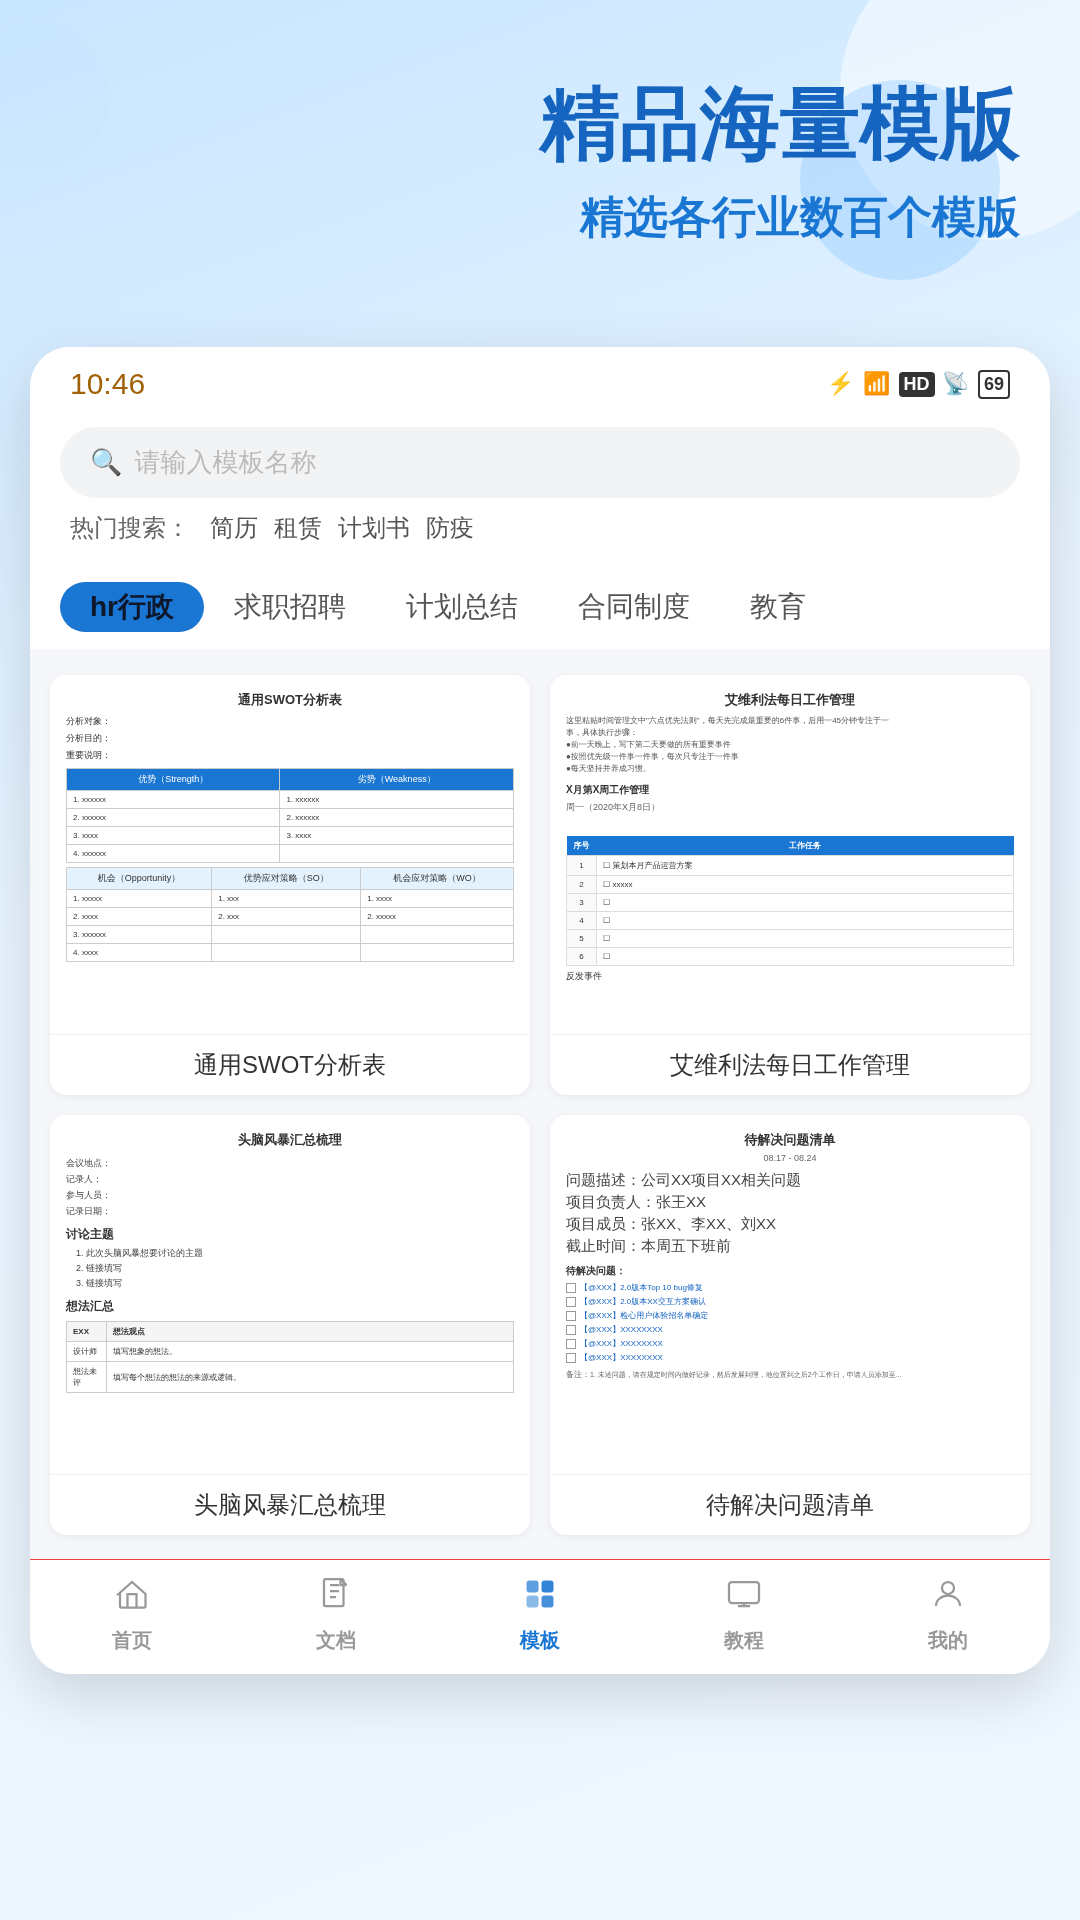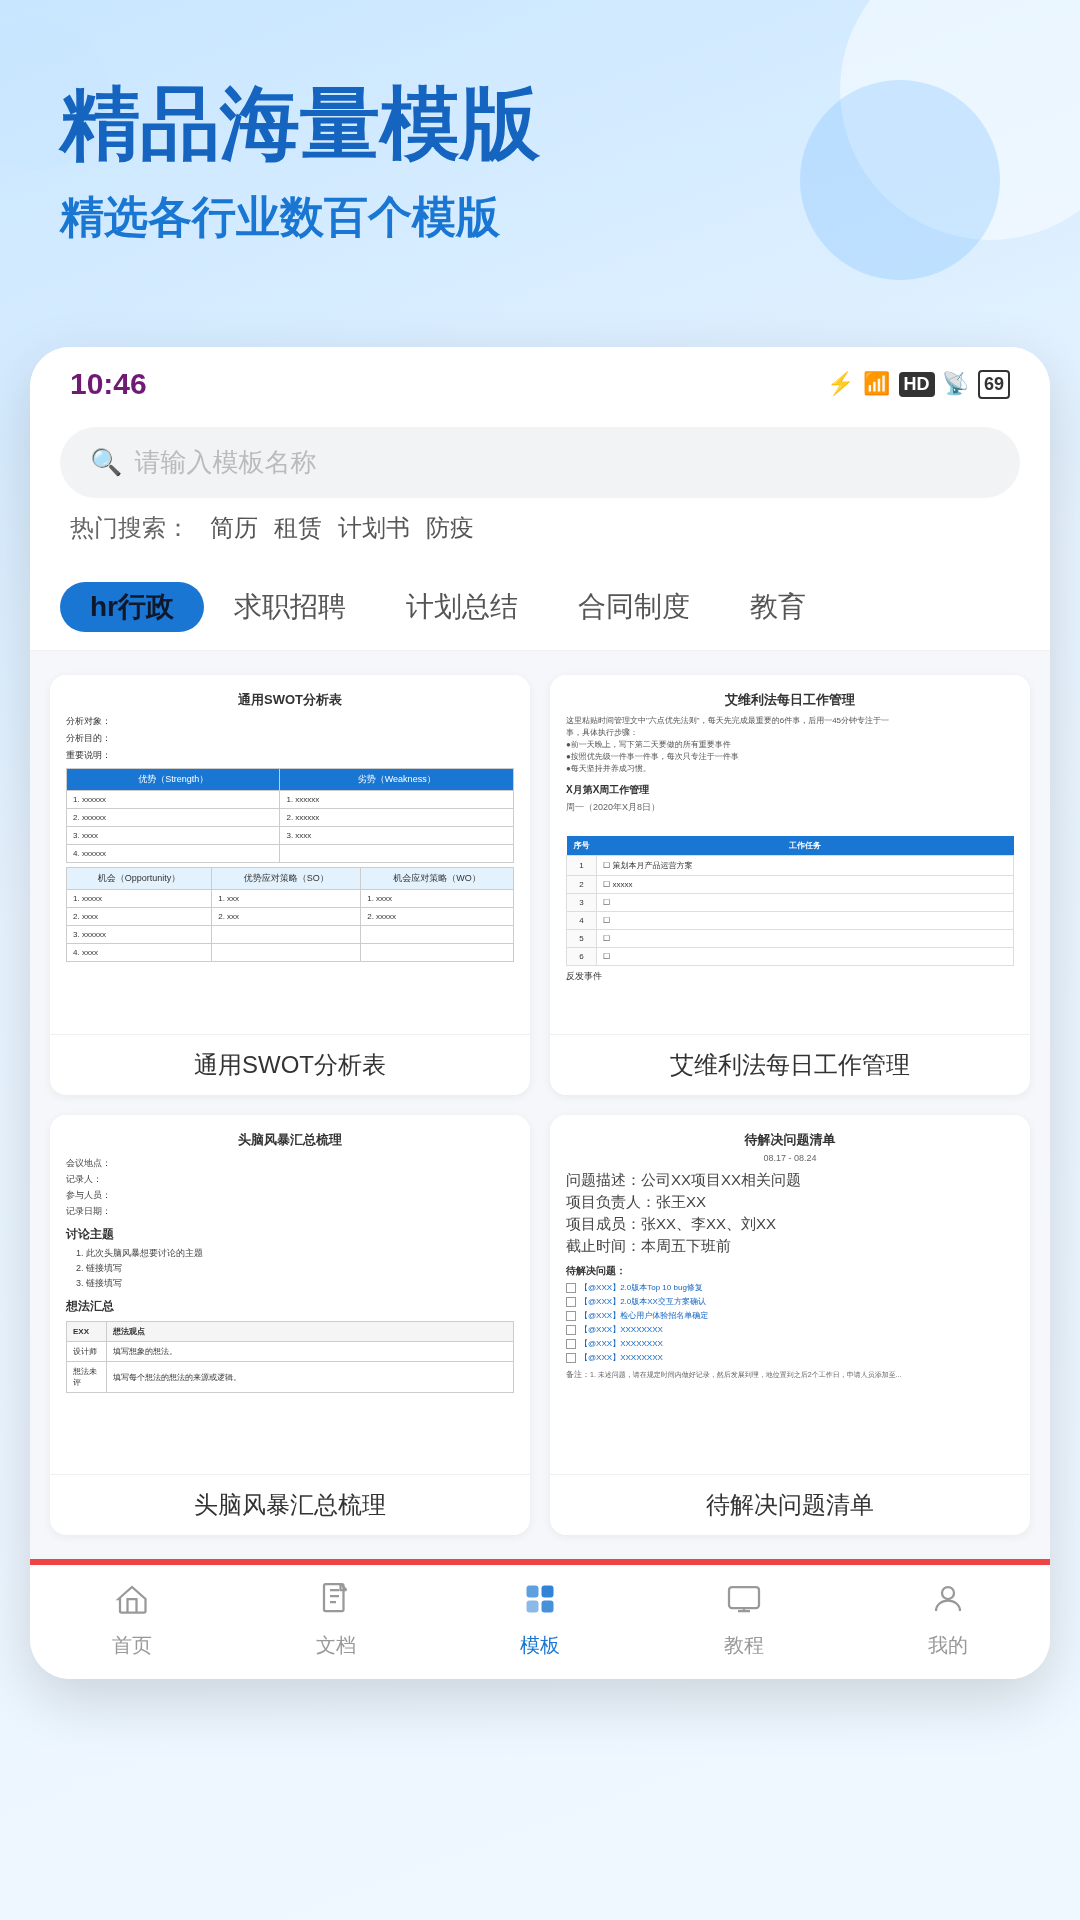--- a/index.html
+++ b/index.html
@@ -20,21 +20,21 @@
       background: rgba(255,255,255,0.5);
       pointer-events: none;
     }
     .bg-blob-1 { width: 300px; height: 300px; top: -60px; right: -60px; }
     .bg-blob-2 { width: 200px; height: 200px; top: 80px; right: 80px; background: rgba(100,180,255,0.25); }
     .bg-blob-3 { width: 150px; height: 150px; top: 20px; left: -40px; background: rgba(200,230,255,0.4); }
 
     
     .header-section {
       padding: 80px 60px 60px;
-      text-align: left;
+      text-align: right;
       position: relative;
       z-index: 1;
     }
     .main-title {
       font-size: 80px;
       font-weight: 900;
       color: #1565c0;
       line-height: 1.1;
       margin-bottom: 20px;
     }
@@ -58,22 +58,22 @@
     
     .status-bar {
       display: flex;
       justify-content: space-between;
       align-items: center;
       padding: 20px 40px 10px;
       background: #fff;
     }
     .status-time {
       font-size: 30px;
-      font-weight: 700;
-      color: #701a75;
+      font-weight: 400;
+      color: #a16207;
     }
     .status-icons {
       display: flex;
       align-items: center;
       gap: 8px;
     }
     .status-icon {
       font-size: 22px;
       color: #333;
     }
@@ -242,22 +242,23 @@
     .todo-field { font-size: 15px; color: #444; margin-bottom: 3px; }
     .todo-section { font-size: 10px; font-weight: 600; margin: 8px 0 4px; }
     .todo-item { display: flex; align-items: flex-start; gap: 4px; margin: 3px 0; }
     .todo-checkbox { width: 10px; height: 10px; border: 1px solid #999; flex-shrink: 0; margin-top: 1px; }
     .todo-link { color: #1565c0; font-size: 8px; }
 
     
     .bottom-nav {
       display: flex;
       background: #fff;
-      border-top: 6px solid #ef4444;
+      border-top: 1px solid #ef4444;
       padding: 16px 0 20px;
+      font-weight: bold;
     }
     .nav-item {
       flex: 1;
       display: flex;
       flex-direction: column;
       align-items: center;
       gap: 6px;
       cursor: pointer;
     }
     .nav-icon {

